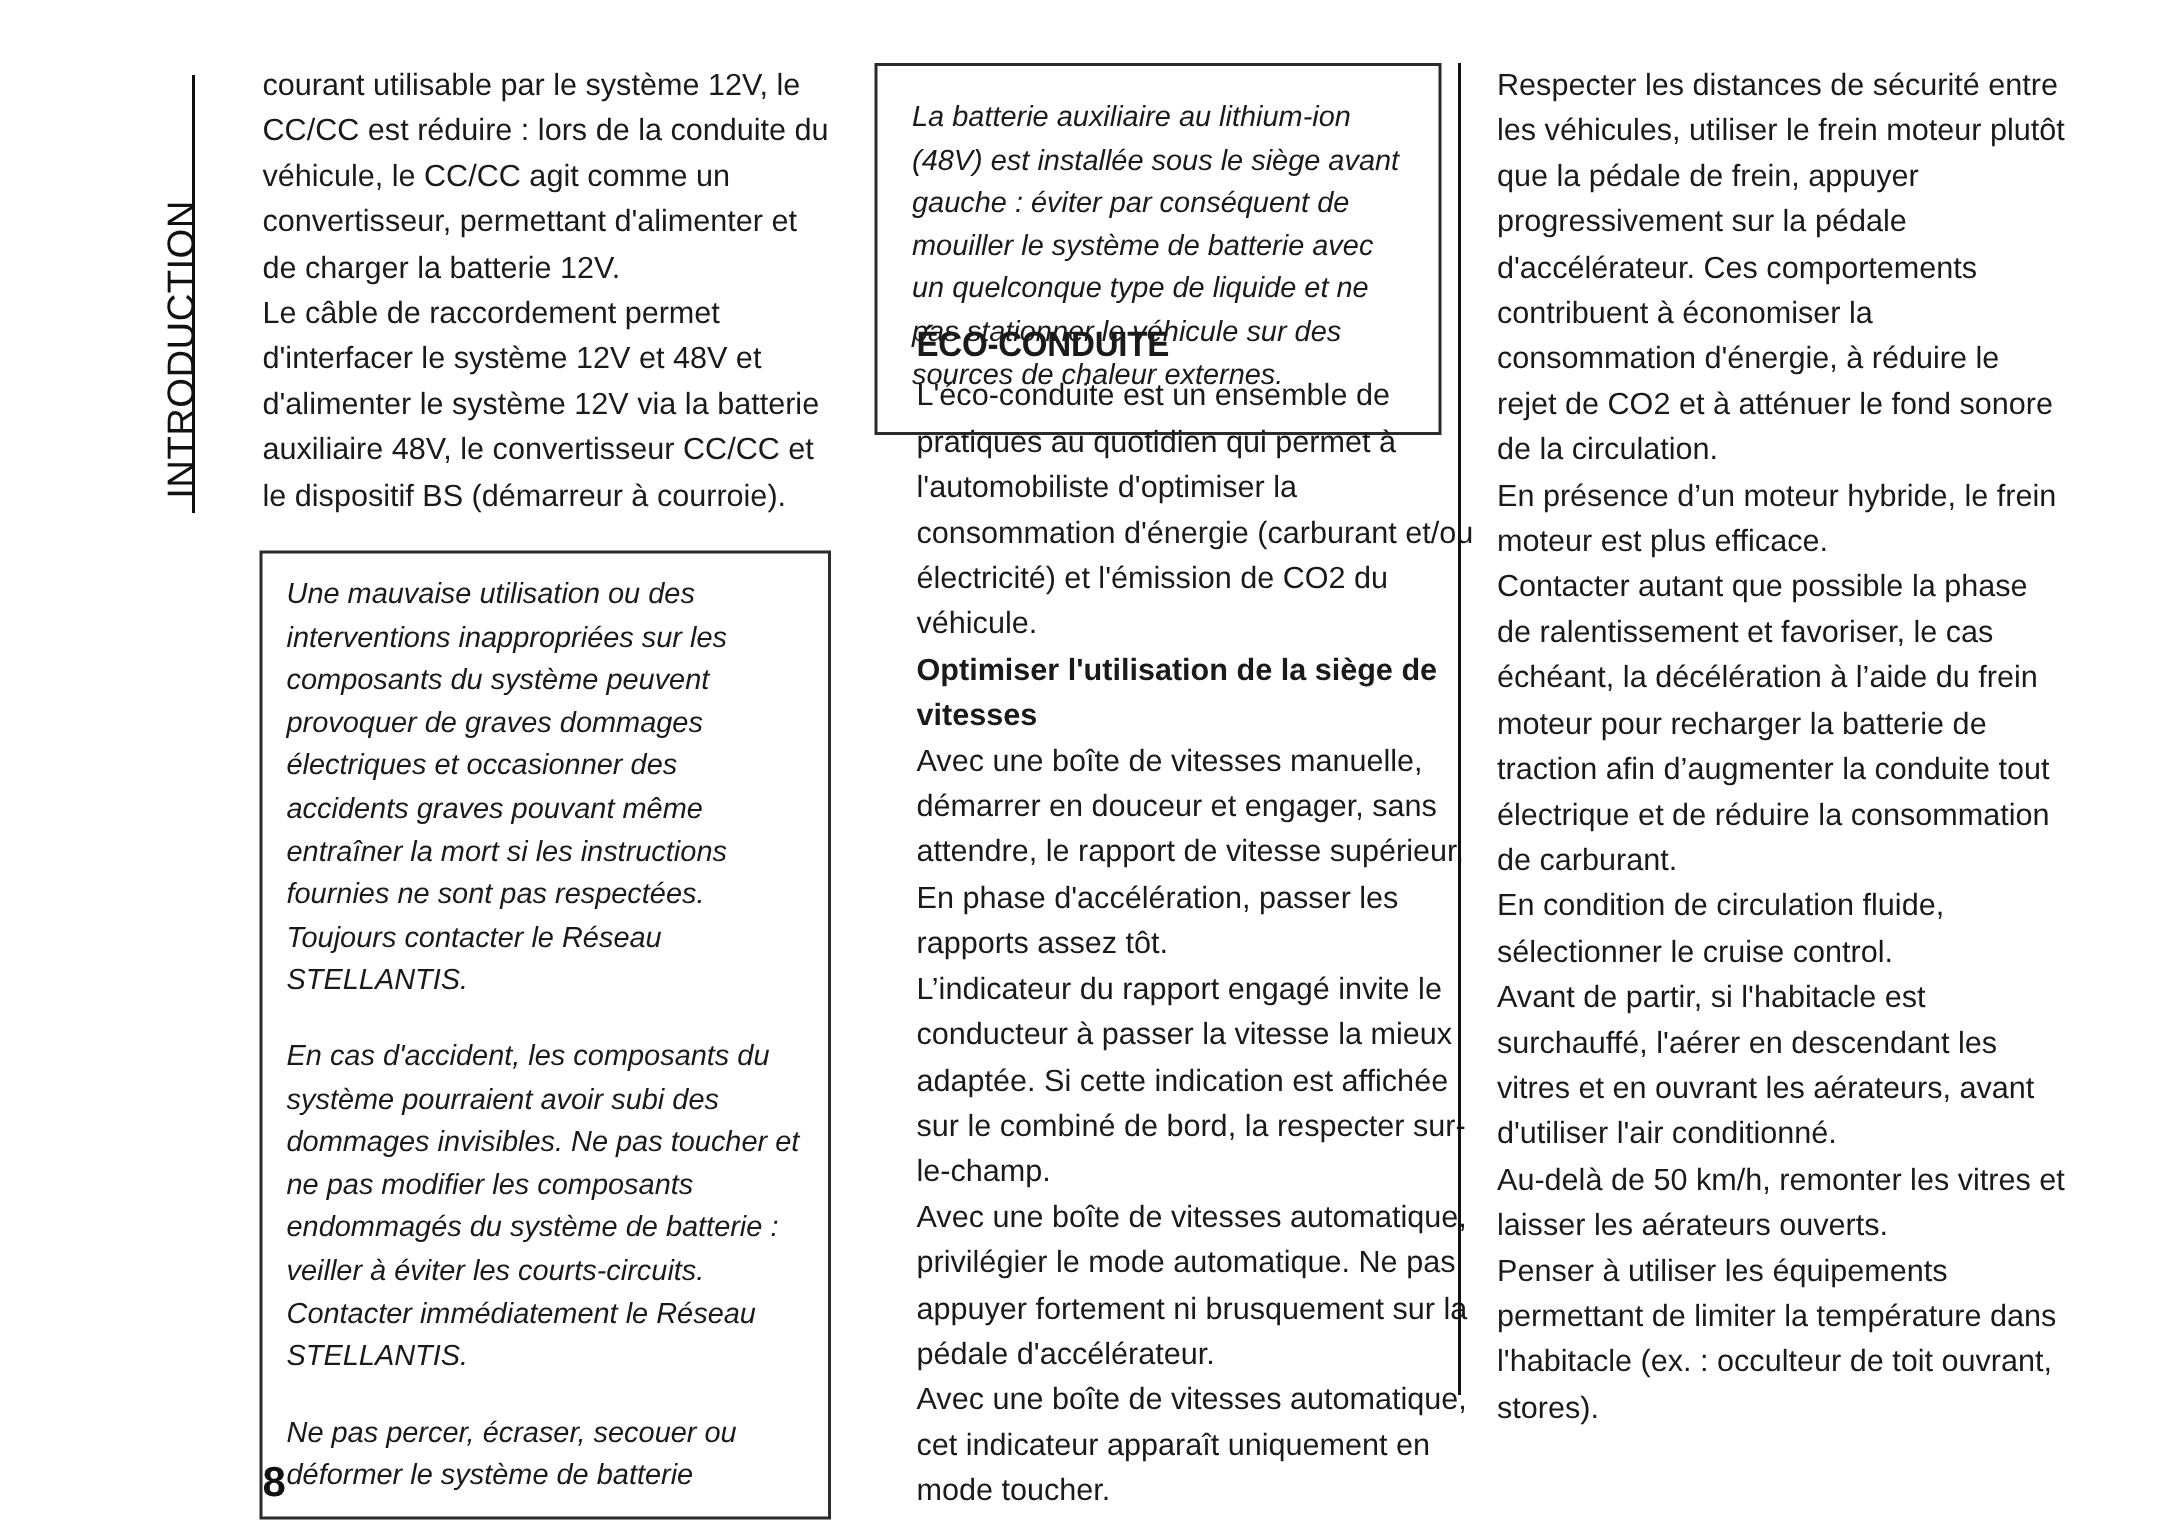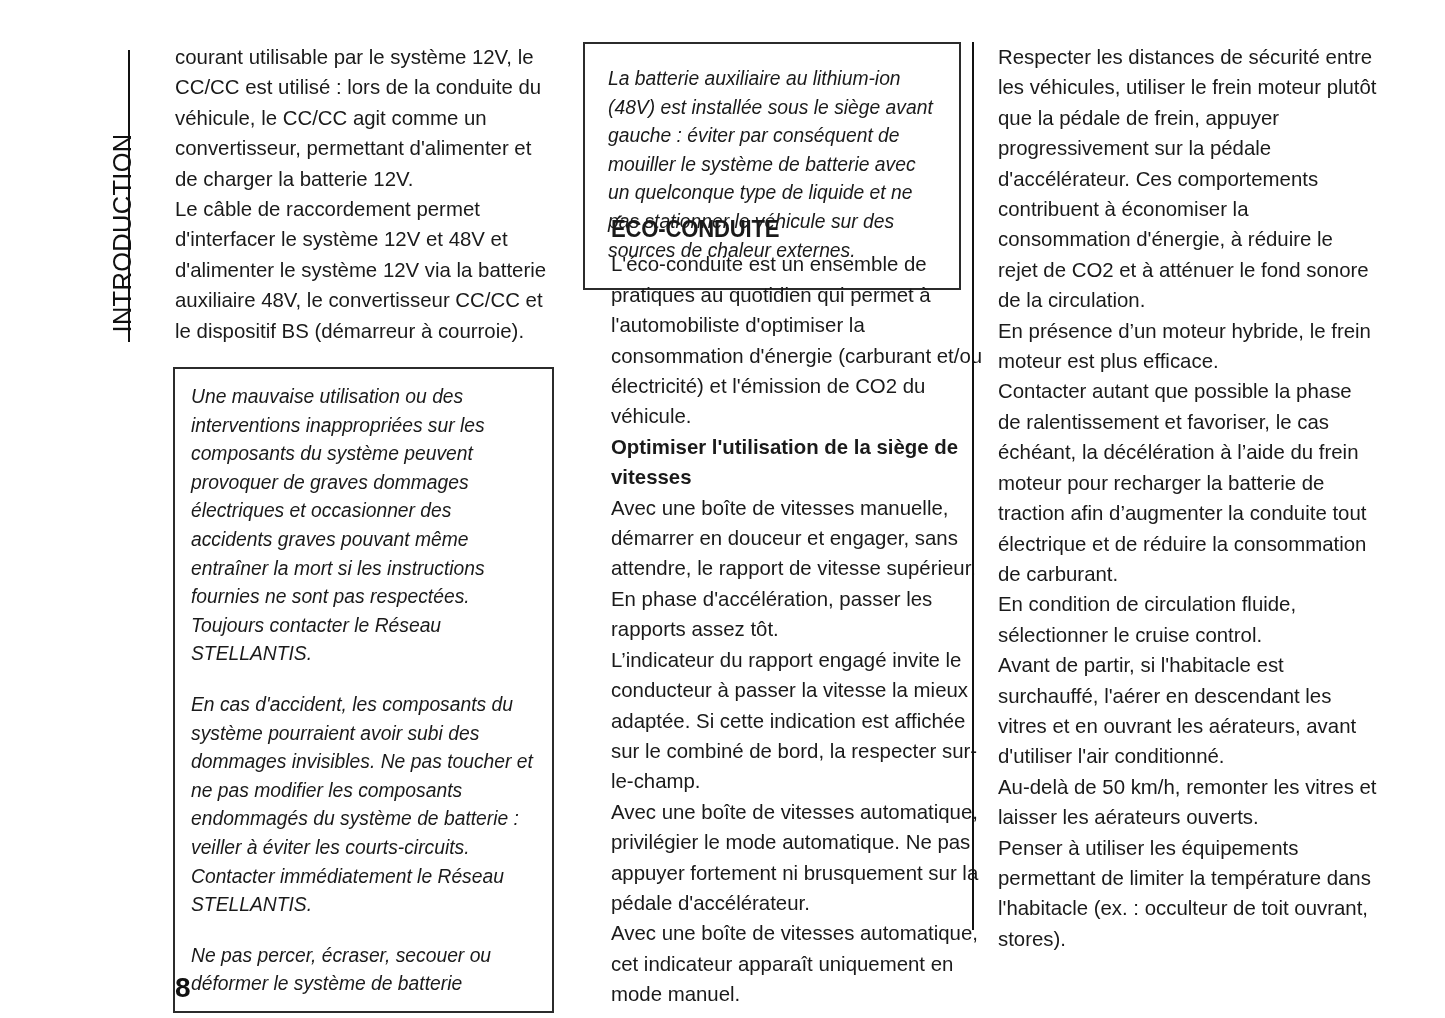--- a/index.html
+++ b/index.html
@@ -158,21 +158,21 @@
 <body>
 
 <div id="page">
 
   <div id="side-tab">
     <div class="vtext">INTRODUCTION</div>
     <div class="vrule"></div>
   </div>
 
   <div class="col" id="col1">
-    <p>courant utilisable par le système 12V, le CC/CC est utilisé : lors de la conduite du véhicule, le CC/CC agit comme un convertisseur, permettant d'alimenter et de charger la batterie 12V.</p>
+    <p>courant utilisable par le système 12V, le CC/CC est réduire : lors de la conduite du véhicule, le CC/CC agit comme un convertisseur, permettant d'alimenter et de charger la batterie 12V.</p>
     <p>Le câble de raccordement permet d'interfacer le système 12V et 48V et d'alimenter le système 12V via la batterie auxiliaire 48V, le convertisseur CC/CC et le dispositif BS (démarreur à courroie).</p>
   </div>
 
   <div id="warning-block">
     <div id="warning-body">
       <p>Une mauvaise utilisation ou des interventions inappropriées sur les composants du système peuvent provoquer de graves dommages électriques et occasionner des accidents graves pouvant même entraîner la mort si les instructions fournies ne sont pas respectées. Toujours contacter le Réseau STELLANTIS.</p>
       <p>En cas d'accident, les composants du système pourraient avoir subi des dommages invisibles. Ne pas toucher et ne pas modifier les composants endommagés du système de batterie : veiller à éviter les courts-circuits. Contacter immédiatement le Réseau STELLANTIS.</p>
       <p>Ne pas percer, écraser, secouer ou déformer le système de batterie</p>
     </div>
   </div>
@@ -181,21 +181,21 @@
     <p>La batterie auxiliaire au lithium-ion (48V) est installée sous le siège avant gauche : éviter par conséquent de mouiller le système de batterie avec un quelconque type de liquide et ne pas stationner le véhicule sur des sources de chaleur externes.</p>
   </div>
 
   <div class="col" id="col2">
     <div class="h-section">ÉCO-CONDUITE</div>
     <p>L'éco-conduite est un ensemble de pratiques au quotidien qui permet à l'automobiliste d'optimiser la consommation d'énergie (carburant et/ou électricité) et l'émission de CO2 du véhicule.</p>
     <p class="h-bold">Optimiser l'utilisation de la siège de vitesses</p>
     <p>Avec une boîte de vitesses manuelle, démarrer en douceur et engager, sans attendre, le rapport de vitesse supérieur. En phase d'accélération, passer les rapports assez tôt.</p>
     <p>L’indicateur du rapport engagé invite le conducteur à passer la vitesse la mieux adaptée. Si cette indication est affichée sur le combiné de bord, la respecter sur-le-champ.</p>
     <p>Avec une boîte de vitesses automatique, privilégier le mode automatique. Ne pas appuyer fortement ni brusquement sur la pédale d'accélérateur.</p>
-    <p>Avec une boîte de vitesses automatique, cet indicateur apparaît uniquement en mode manuel.</p>
+    <p>Avec une boîte de vitesses automatique, cet indicateur apparaît uniquement en mode toucher.</p>
   </div>
 
   <div id="divider"></div>
 
   <div class="col" id="col3">
     <p>Respecter les distances de sécurité entre les véhicules, utiliser le frein moteur plutôt que la pédale de frein, appuyer progressivement sur la pédale d'accélérateur. Ces comportements contribuent à économiser la consommation d'énergie, à réduire le rejet de CO2 et à atténuer le fond sonore de la circulation.</p>
     <p>En présence d’un moteur hybride, le frein moteur est plus efficace.</p>
     <p>Contacter autant que possible la phase de ralentissement et favoriser, le cas échéant, la décélération à l’aide du frein moteur pour recharger la batterie de traction afin d’augmenter la conduite tout électrique et de réduire la consommation de carburant.</p>
     <p>En condition de circulation fluide, sélectionner le cruise control.</p>
     <p>Avant de partir, si l'habitacle est surchauffé, l'aérer en descendant les vitres et en ouvrant les aérateurs, avant d'utiliser l'air conditionné.</p>

